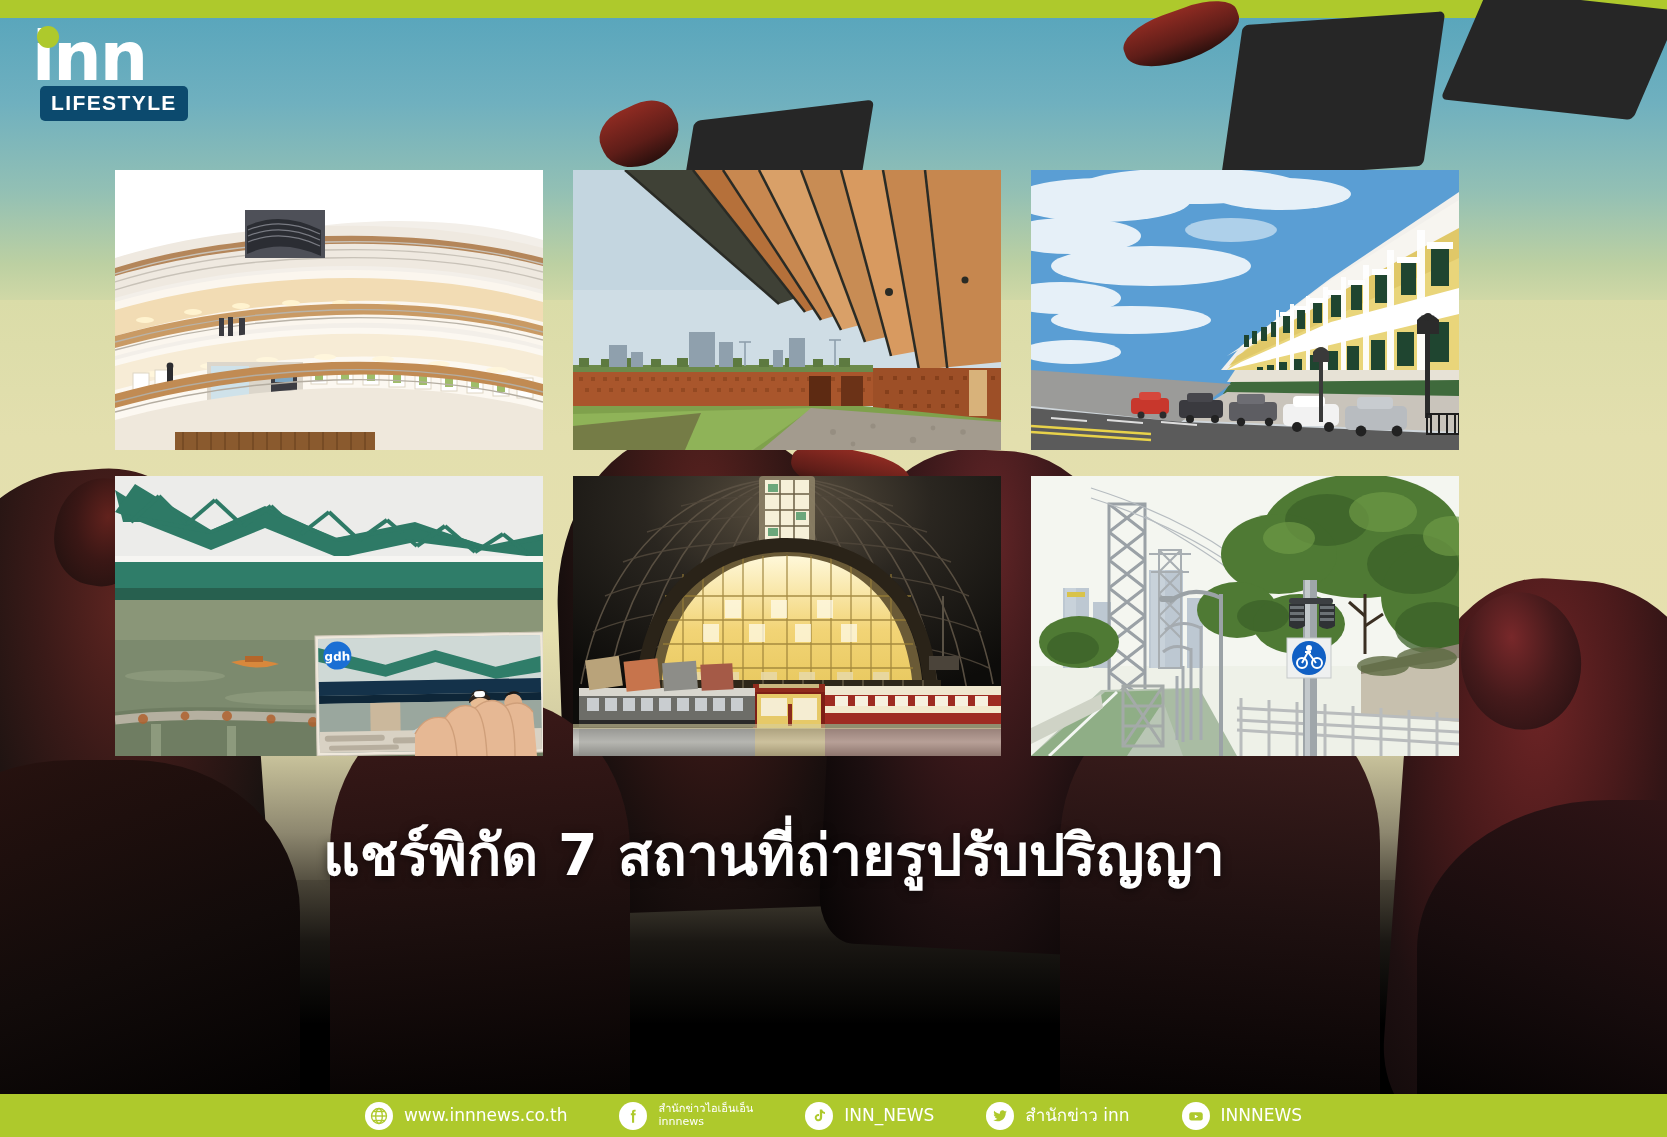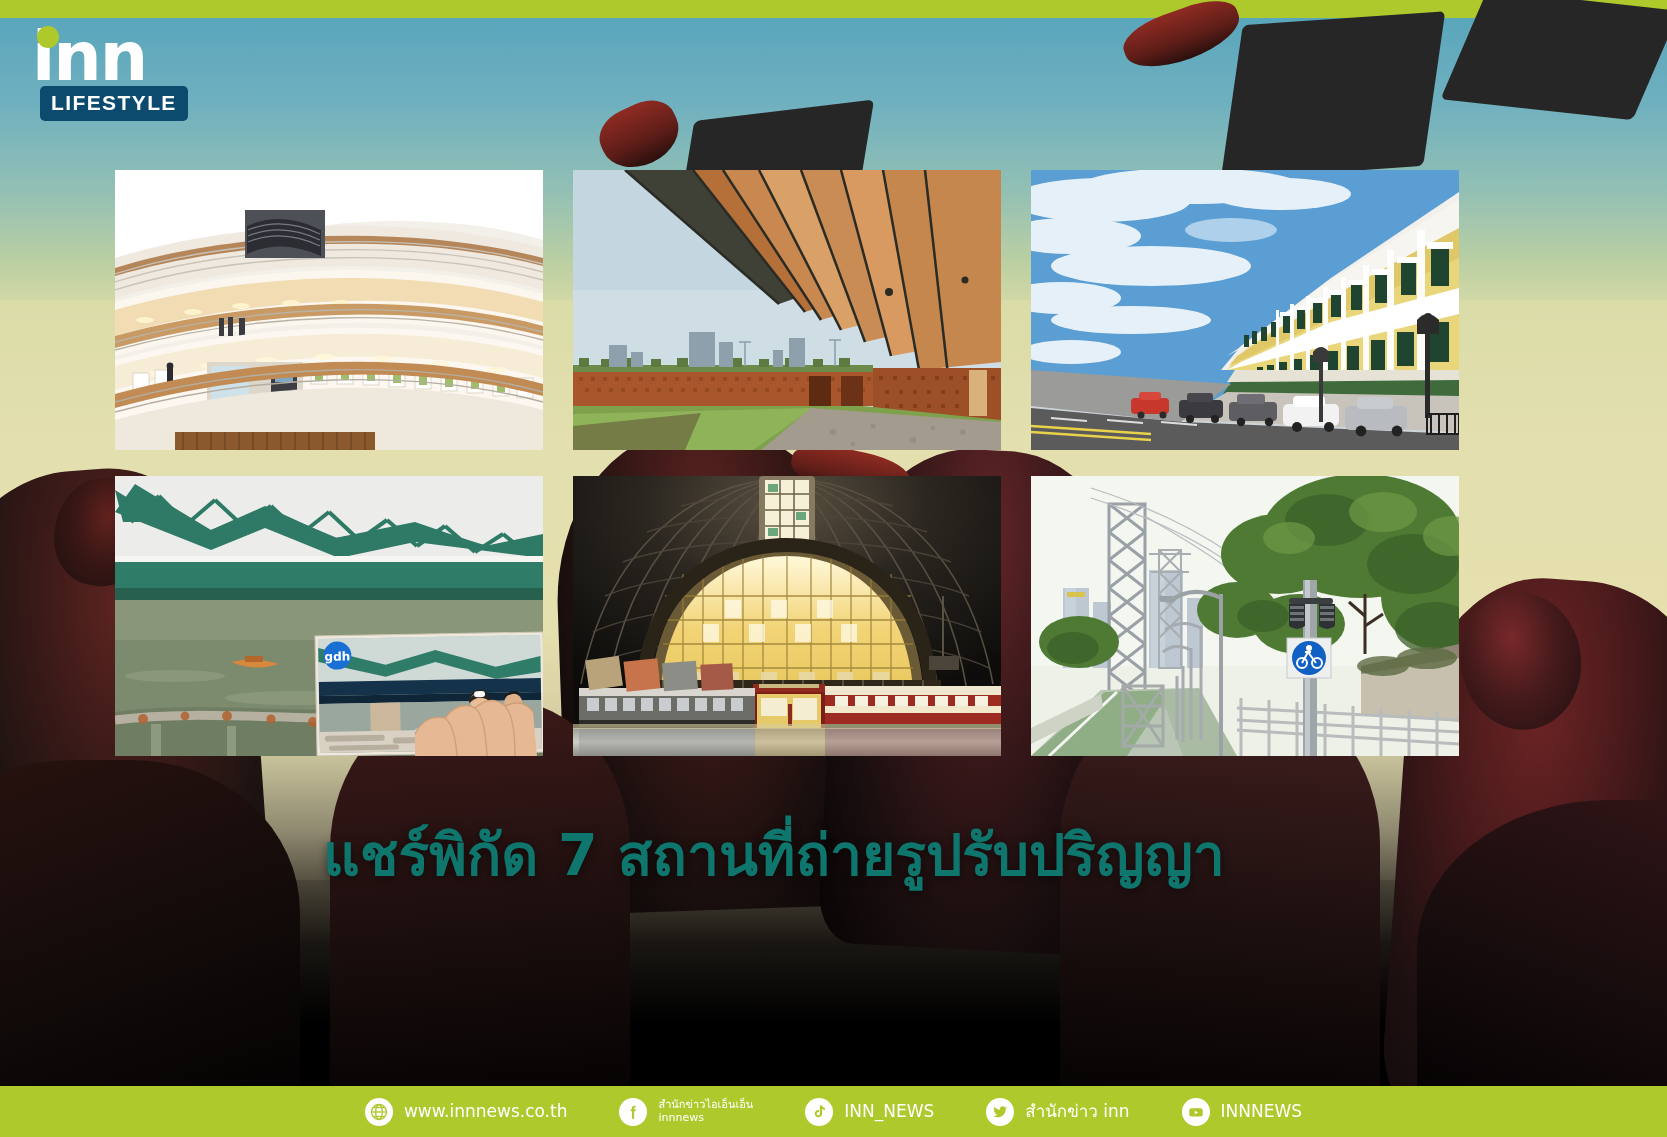--- a/index.html
+++ b/index.html
@@ -233,36 +233,36 @@
   }
   .photo svg { display: block; width: 100%; height: 100%; }
 
   
   .headline {
     position: absolute;
     left: 0; top: 818px;
     width: 1529px;
     z-index: 12;
     text-align: center;
-    color: #0f766e;
+    color: #ffffff;
     font-family: "DejaVu Sans", "Liberation Sans", sans-serif;
     font-weight: 700;
     font-size: 57px;
     line-height: 1.32;
     letter-spacing: 0px;
     text-shadow: 0 2px 10px rgba(0,0,0,0.55);
     padding-left: 19px;
   }
   .headline div { white-space: nowrap; }
 
   
   .footer {
     position: absolute;
     left: 0; bottom: 0;
-    width: 1667px; height: 51px;
+    width: 1667px; height: 43px;
     background: #aec92c;
     z-index: 15;
     display: flex;
     align-items: center;
     justify-content: center;
     gap: 0;
   }
   .f-item {
     display: flex;
     align-items: center;

